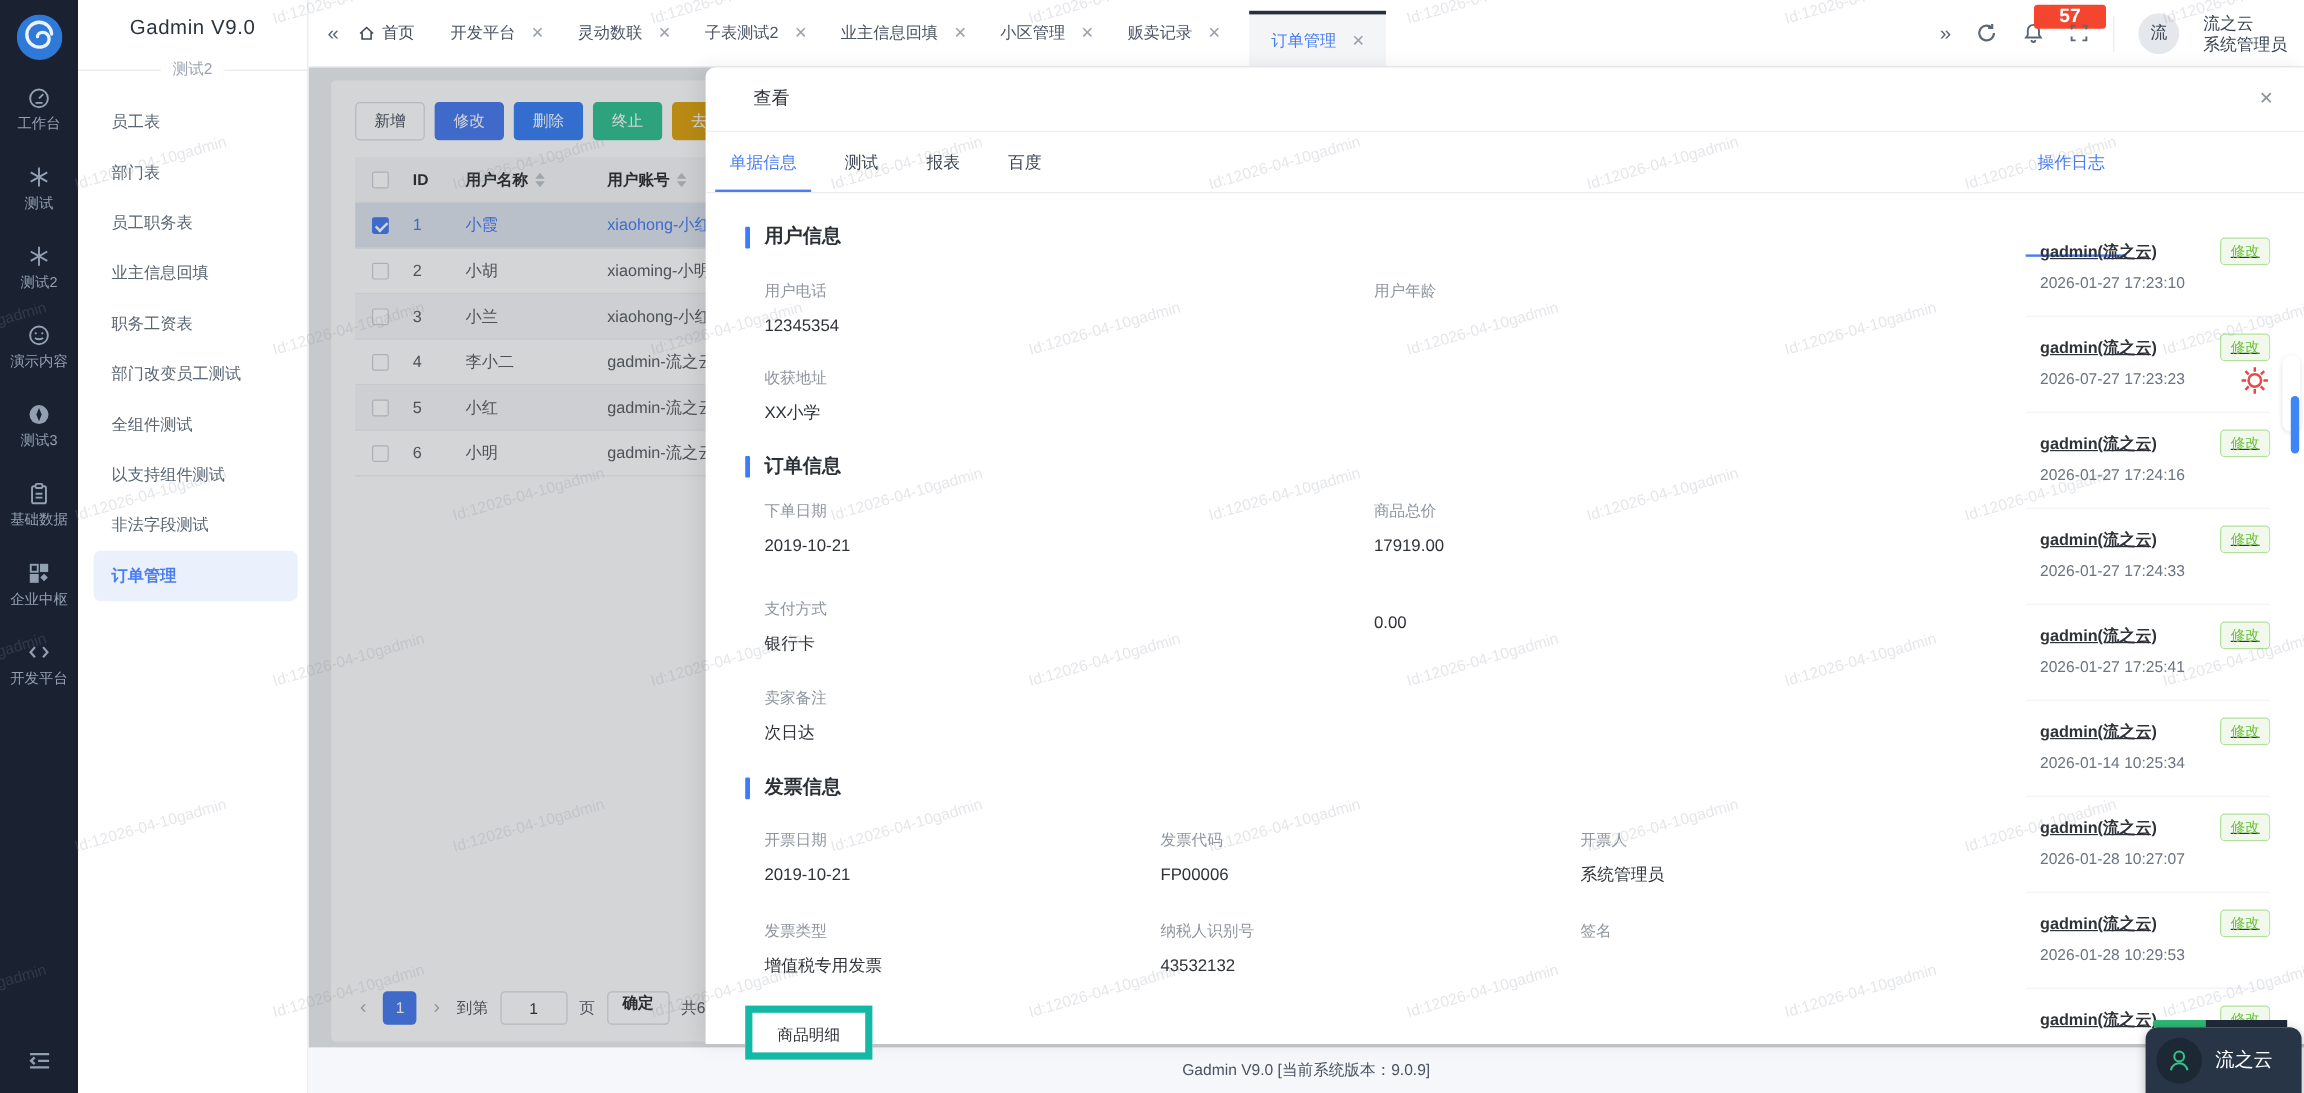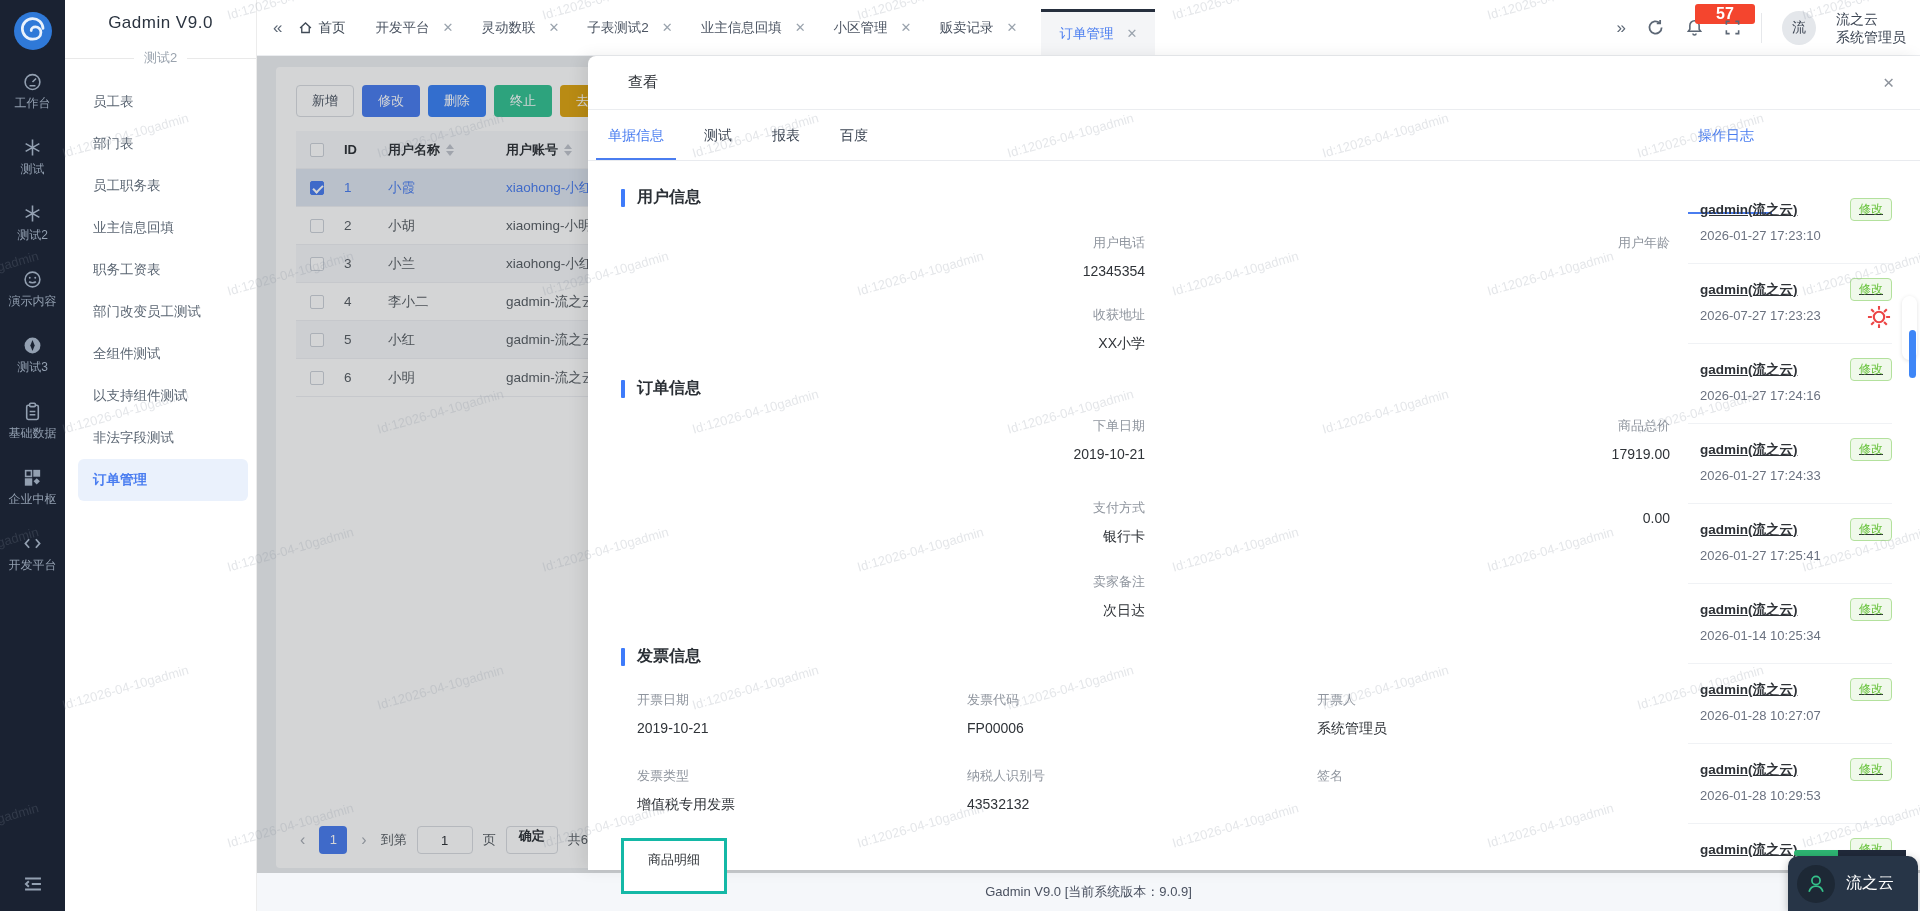--- a/index.html
+++ b/index.html
@@ -83,25 +83,25 @@
   .dw-title { position:absolute; left:40px; top:17px; font-size:15px; color:#2f3338; }
   .dw-close { position:absolute; right:26px; top:15px; font-size:18px; color:#8d939c; cursor:pointer; }
   .dw-tabs { position:absolute; left:20px; top:54px; height:50px; display:flex; gap:40px; align-items:center; }
   .dw-tabs-border { position:absolute; left:0; top:104px; right:0; height:1px; background:#e9ebef; }
   .dtab { font-size:14px; color:#3c4553; cursor:pointer; position:relative; height:50px; line-height:50px; }
   .dtab.active { color:#4a7df0; }
   .dtab.active::after { content:""; position:absolute; left:-12px; right:-12px; bottom:0; height:2px; background:#4a7df0; }
   .sec-title { position:absolute; left:33px; display:flex; align-items:center; gap:12px; font-size:16px; font-weight:bold; color:#2b3036; }
   .sec-title::before { content:""; width:4px; height:18px; background:#3e7bfa; border-radius:1px; }
   .frow { position:absolute; left:49px; right:250px; display:grid; }
-  .g2 { grid-template-columns:508px 1fr;text-align:right; }
+  .g2 { grid-template-columns:508px 1fr; }
   .g3 { grid-template-columns:330px 350px 1fr; }
   .flabel { font-size:13px; color:#8f959e; line-height:18px; }
   .fval { margin-top:10px; font-size:14px; color:#2f3338; line-height:18px; }
-  .detail-tab { position:absolute; left:33px; top:782px; width:106px; height:56px; border:3px solid #14b8a6; background:#fff;
+  .detail-tab { position:absolute; left:33px; top:782px; width:106px; height:45px; border:6px solid #14b8a6; background:#fff;
                 font-size:13px; color:#2f3338; text-align:center; line-height:38px; }
 
   
   .log-tab { position:absolute; left:1100px; top:54px; height:50px; line-height:50px; font-size:14px; color:#4a7df0; cursor:pointer; padding-left:10px; }
   .log-tab::after { content:""; position:absolute; left:0; top:102px; width:84px; height:2px; background:#4a7df0; }
   .log-panel { position:absolute; left:1100px; right:28px; top:104px; bottom:0; padding-top:24px; overflow:hidden; }
   .log-item { height:80px; padding:14px 0 0 12px; border-bottom:1px solid #f0f2f5; }
   .log-head { display:flex; justify-content:space-between; align-items:center;text-decoration:underline; }
   .log-user { font-size:13.5px; font-weight:bold; color:#2f3338; }
   .log-badge { background:#f0f9eb; border:1px solid #b3e19d; color:#67c23a; font-size:12px; padding:2px 8px; border-radius:4px; }

